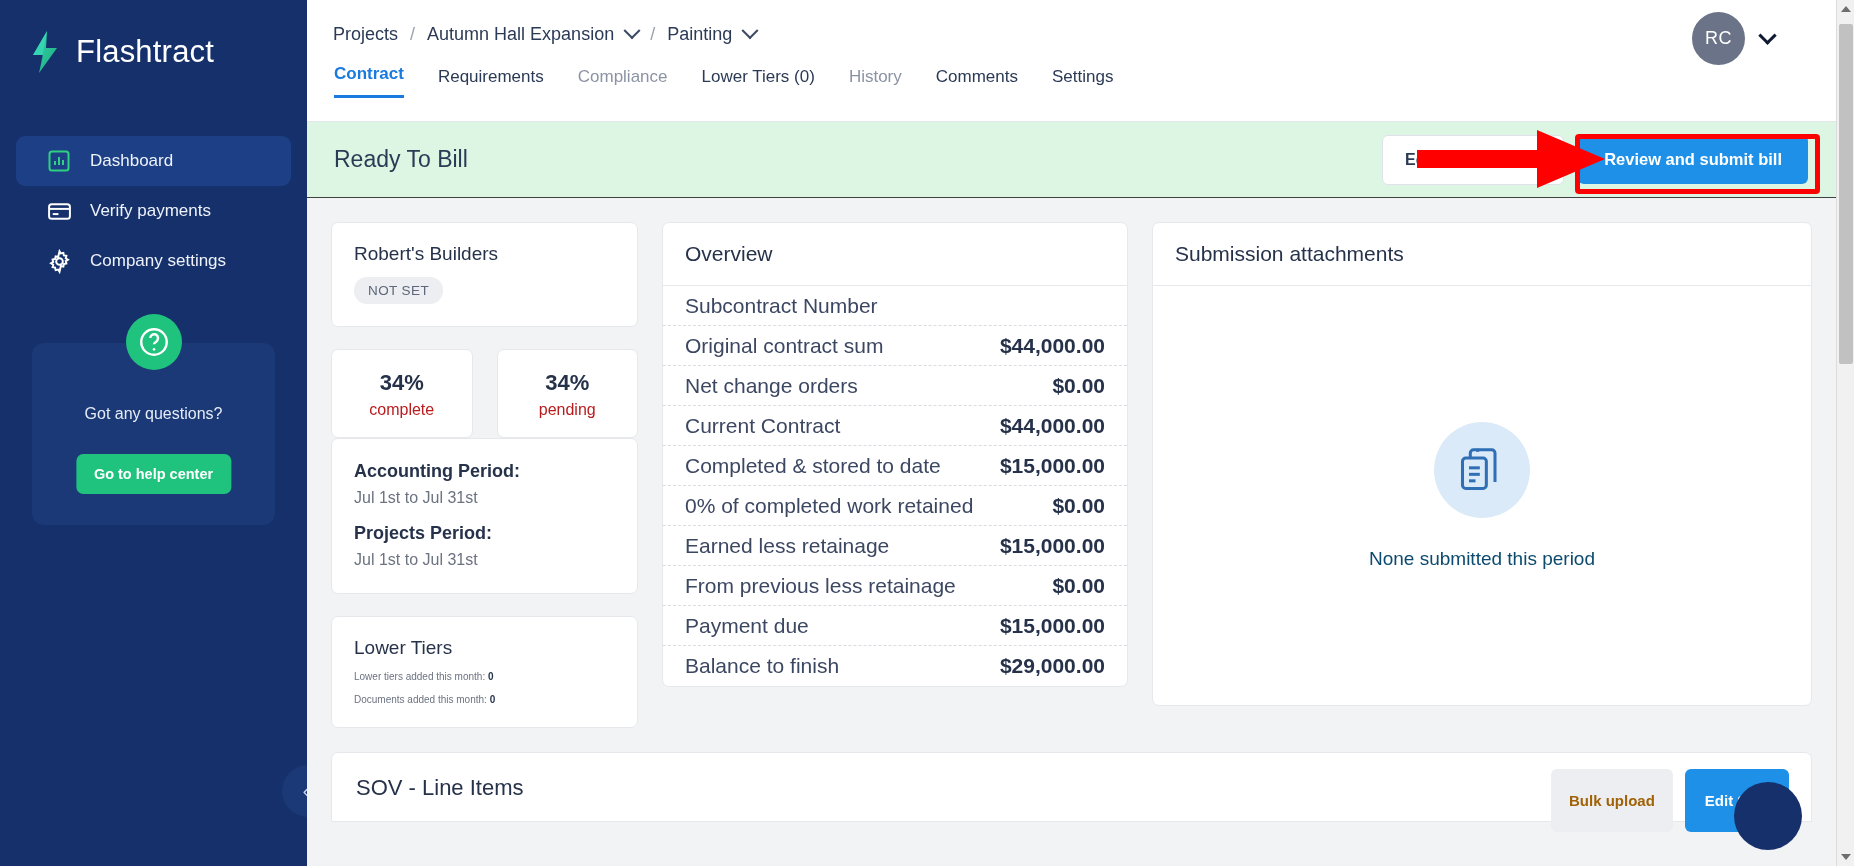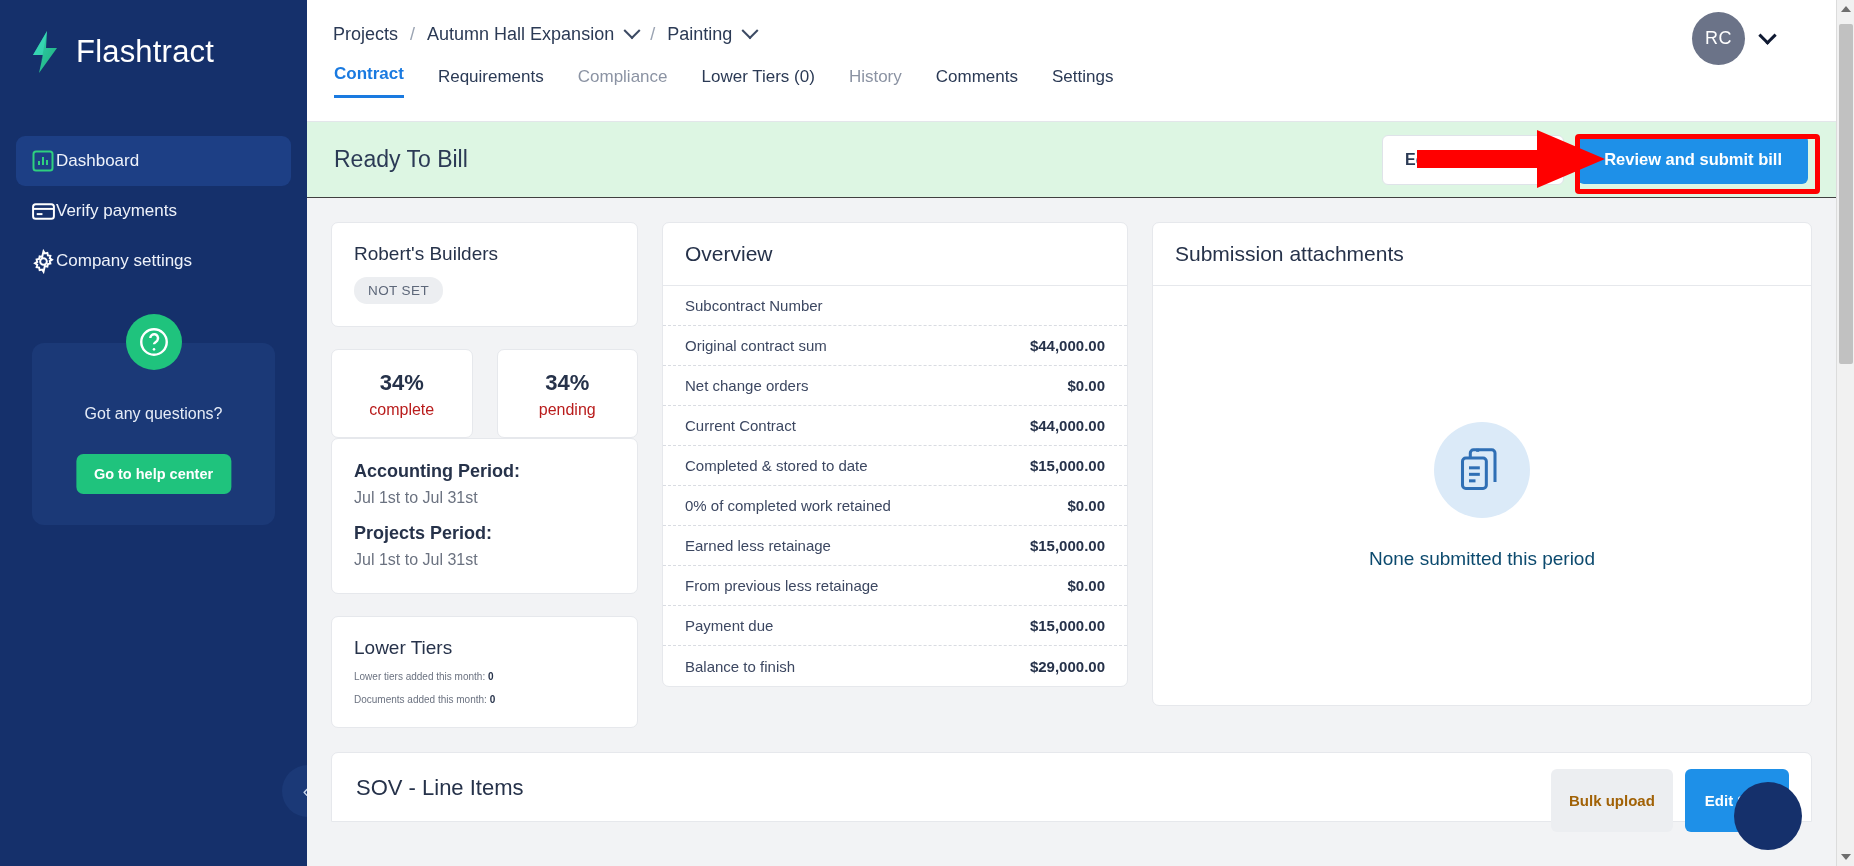--- a/index.html
+++ b/index.html
@@ -24,22 +24,22 @@
   .brand {
     display: flex; align-items: center; gap: 14px;
     padding: 30px 4px 0 28px;
   }
   .bolt-icon { width: 34px; height: 44px; display: block; }
   .brand-name {
     font-size: 31px; font-weight: 400; letter-spacing: .2px; color: #fff;
   }
   .nav { margin-top: 62px; padding: 0 16px; }
   .nav-item {
-    display: flex; align-items: center; 
-    height: 50px; padding-left: 14px;
+    display: flex; align-items: center; gap: 18px;
+    height: 50px; padding-left: 30px;
     border-radius: 9px;
     color: #eef2fa; font-size: 17px;
   }
   .nav-item.active { background: #1d3f85; }
   .nav-icon { width: 26px; height: 26px; display: flex; align-items: center; justify-content: center; }
 
   .help-card {
     position: absolute; left: 32px; top: 343px;
     width: 243px; height: 182px;
     background: #1b3977;
@@ -220,21 +220,21 @@
 
   .panel-head {
     padding: 19px 22px;
     font-size: 21px; color: #26324a;
     border-bottom: 1px solid #e6e8ec;
   }
   .ov-row {
     display: flex; justify-content: space-between; align-items: center;
     padding: 0 22px; height: 40px;
     border-bottom: 1px dashed #d9dce2;
-    font-size: 15px; color: #3c4761; text-align: center;
+    font-size: 21px; color: #3c4761; text-align: center;
   }
   .ov-row:last-child { border-bottom: none; }
   .ov-val { font-weight: 700; color: #26324a; }
 
   .attach-body {
     height: 419px;
     display: flex; flex-direction: column;
     align-items: center; justify-content: center;
   }
   .attach-circle {

